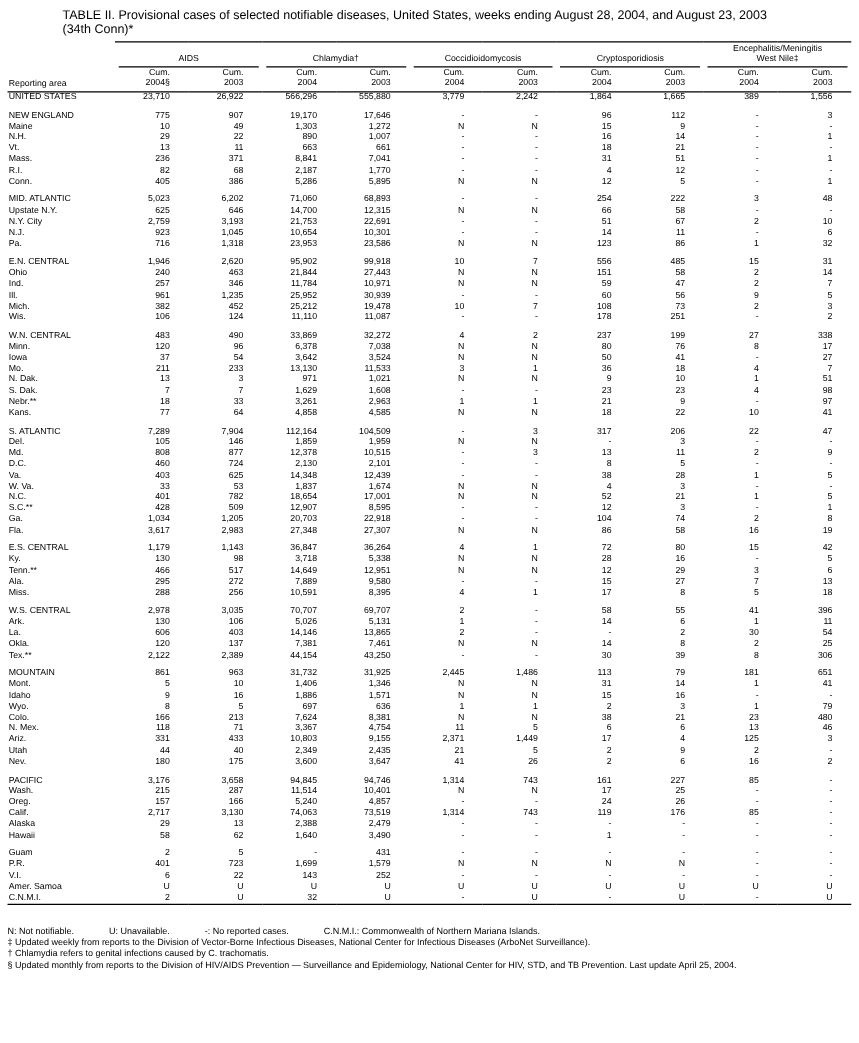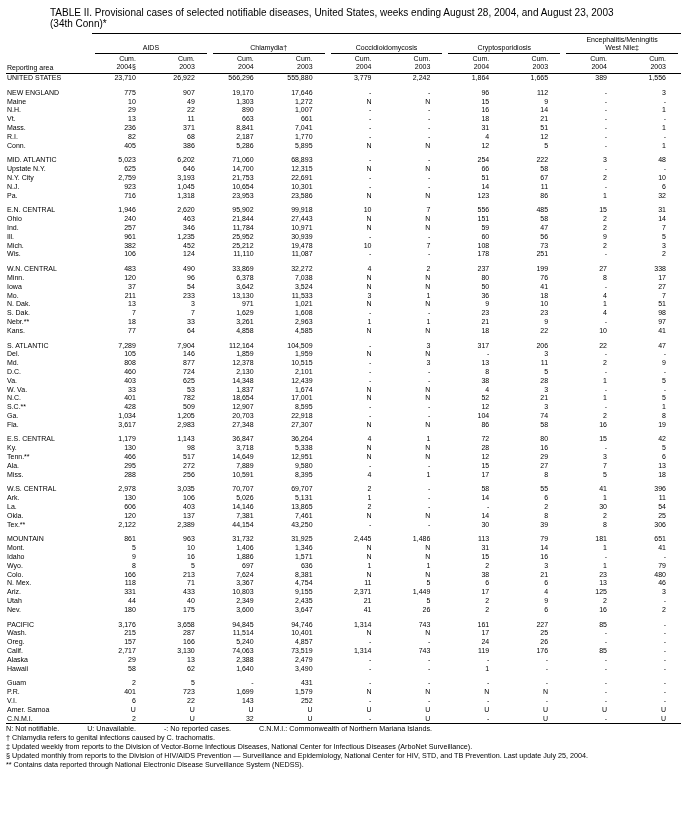--- a/index.html
+++ b/index.html
@@ -56,21 +56,21 @@
     font-size:7px;
     line-height:8.8px;
     height:8.8px;
     white-space:nowrap;
     overflow:hidden;
   }
   tbody td.area { text-align:left; padding-left:1px; }
   tbody td.num  { text-align:right; padding-right:15px; }
   tbody tr.spacer td { height:6px; line-height:6px; }
 
-  .footnotes { margin-top:0; font-size:7.2px; line-height:9px; width:675px; }
+  .footnotes { margin-top:16px; font-size:7.2px; line-height:9px; width:675px; }
   .legend span { display:inline-block; margin-right:26px; }
   .legend span:last-child { margin-right:0; }
   .note { padding-left:9px; text-indent:-9px; }
 </style>
 </head>
 <body>
 
 <div class="page">
 
   <div class="title">
@@ -1042,19 +1042,18 @@
       </tbody>
   </table>
 
   <div class="footnotes">
     <div class="legend">
       <span>N: Not notifiable.</span>
       <span>U: Unavailable.</span>
       <span>-: No reported cases.</span>
       <span>C.N.M.I.: Commonwealth of Northern Mariana Islands.</span>
     </div>
+    <div class="note">‡ Updated weekly from reports to the Division of Vector-Borne Infectious Diseases, National Center for Infectious Diseases (ArboNet Surveillance).</div>
     <div class="note">† Chlamydia refers to genital infections caused by C. trachomatis.</div>
-    <div class="note">‡ Updated weekly from reports to the Division of Vector-Borne Infectious Diseases, National Center for Infectious Diseases (ArboNet Surveillance).</div>
-    <div class="note">§ Updated monthly from reports to the Division of HIV/AIDS Prevention — Surveillance and Epidemiology, National Center for HIV, STD, and TB Prevention. Last update July 25, 2004.</div>
-    <div class="note">** Contains data reported through National Electronic Disease Surveillance System (NEDSS).</div>
+    <div class="note">§ Updated monthly from reports to the Division of HIV/AIDS Prevention — Surveillance and Epidemiology, National Center for HIV, STD, and TB Prevention. Last update April 25, 2004.</div>
   </div>
 
 </div>
 
 </body></html>

